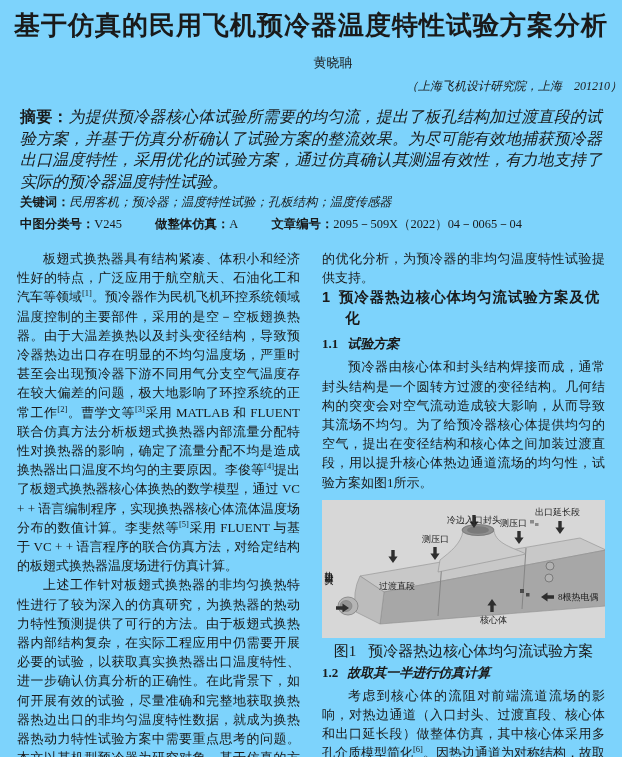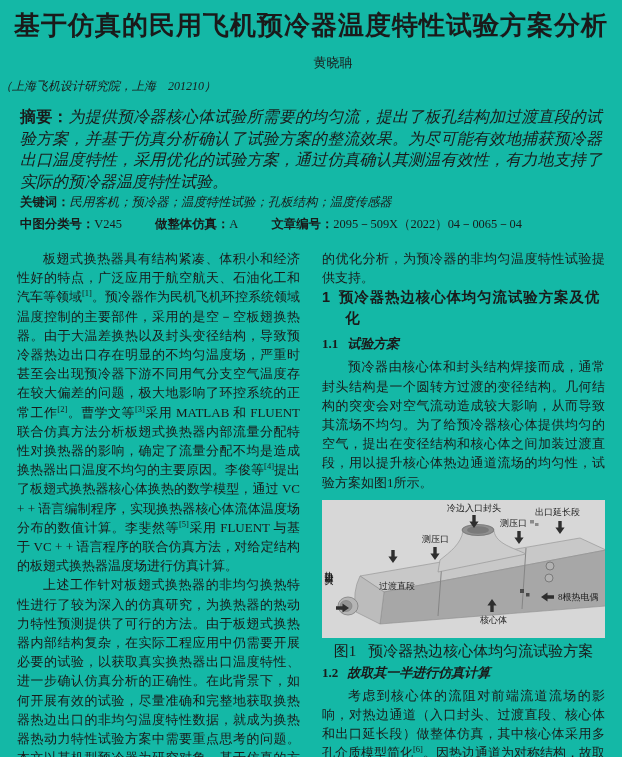--- a/index.html
+++ b/index.html
@@ -1,26 +1,26 @@
 <!DOCTYPE html>
 <html><head>
 <meta charset="utf-8">
 <style>
   html,body{margin:0;padding:0;}
   body{
     width:622px;height:757px;background:#ffffff;overflow:hidden;
     font-family:"Liberation Serif","DejaVu Serif",serif;color:#1a1a1a;
   }
-  .page{width:622px;height:757px;overflow:hidden;position:relative;background:#14b8a6;}
+  .page{width:622px;height:757px;overflow:hidden;position:relative;background:#7dd3fc;}
   .title{
     font-family:"Liberation Sans","DejaVu Sans",sans-serif;font-weight:bold;
     font-size:26px;line-height:34px;text-align:center;margin-top:8px;letter-spacing:1px;
   }
   .author{text-align:center;font-size:13px;margin-top:12px;line-height:17px;padding-left:44px;}
-  .affiliation{text-align:left;font-size:12px;margin-top:7px;line-height:16px;font-style:italic;}
+  .affiliation{text-align:right;font-size:12px;margin-top:7px;line-height:16px;font-style:italic;}
   .meta{margin:12px 20px 0;font-size:16px;line-height:21.5px;text-align:justify;}
   .meta-line{margin:0 20px;font-size:12.4px;line-height:21.5px;}
   .lbl{font-family:"Liberation Sans","DejaVu Sans",sans-serif;font-weight:bold;font-style:normal;}
   .kai{font-style:italic;}
   .id-item{margin-right:30px;}
   .columns{display:flex;gap:22px;margin:14px 17px 0;height:530px;overflow:hidden;}
   .col{width:289px;font-size:13px;line-height:19.2px;text-align:justify;overflow:hidden;}
   .body-par{margin:0;text-indent:2em;}
   .noindent{margin:0;text-indent:0;}
   sup{font-size:8.5px;line-height:0;}
@@ -114,21 +114,21 @@
 
           <use href="#arrowD" transform="translate(152,15)" fill="#2e2e2e"></use>
           <use href="#arrowD" transform="translate(238,21)" fill="#2e2e2e"></use>
           <use href="#arrowD" transform="translate(197,31)" fill="#2e2e2e"></use>
           <use href="#arrowD" transform="translate(71,50)" fill="#2e2e2e"></use>
           <use href="#arrowD" transform="translate(113,47)" fill="#2e2e2e"></use>
           <use href="#arrowD" transform="translate(170,112) rotate(180)" fill="#2e2e2e"></use>
           <use href="#arrowD" transform="translate(14,108) rotate(-90)" fill="#2e2e2e"></use>
           <use href="#arrowD" transform="translate(232,97) rotate(90)" fill="#2e2e2e"></use>
         </svg>
-        <span class="fig-label" style="left:125px;top:4px;">冷边入口封头</span>
+        <span class="fig-label" style="left:125px;top:16px;">冷边入口封头</span>
         <span class="fig-label" style="left:213px;top:8px;">出口延长段</span>
         <span class="fig-label" style="left:178px;top:19px;">测压口</span>
         <span class="fig-label" style="left:57px;top:38px;margin-top:44px;">过渡直段</span>
         <span class="fig-label" style="left:100px;top:35px;">测压口</span>
         <span class="fig-label vertical" style="left:2px;top:64px;">热边进口封头</span>
         <span class="fig-label" style="left:158px;top:116px;">核心体</span>
         <span class="fig-label" style="left:236px;top:93px;">8根热电偶</span>
       </div>
 
       <div class="fig-caption">

